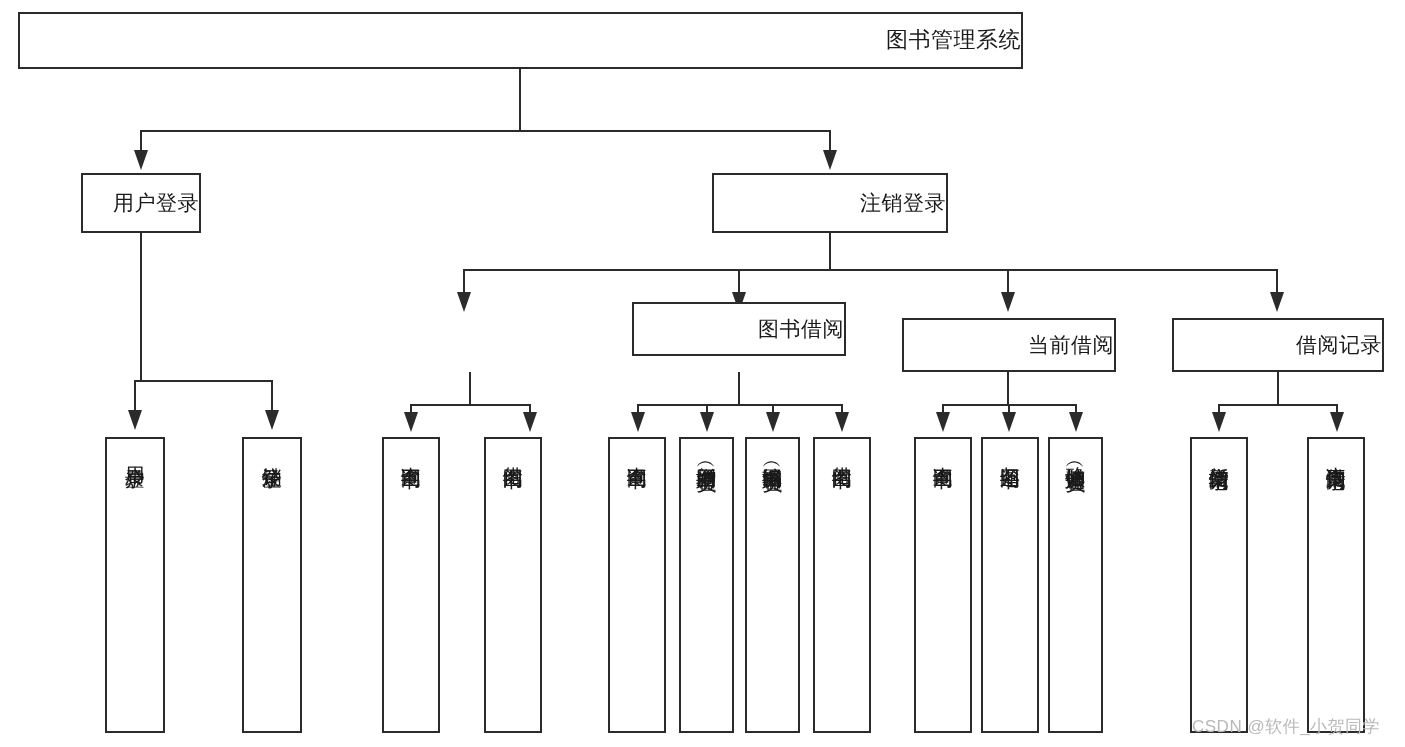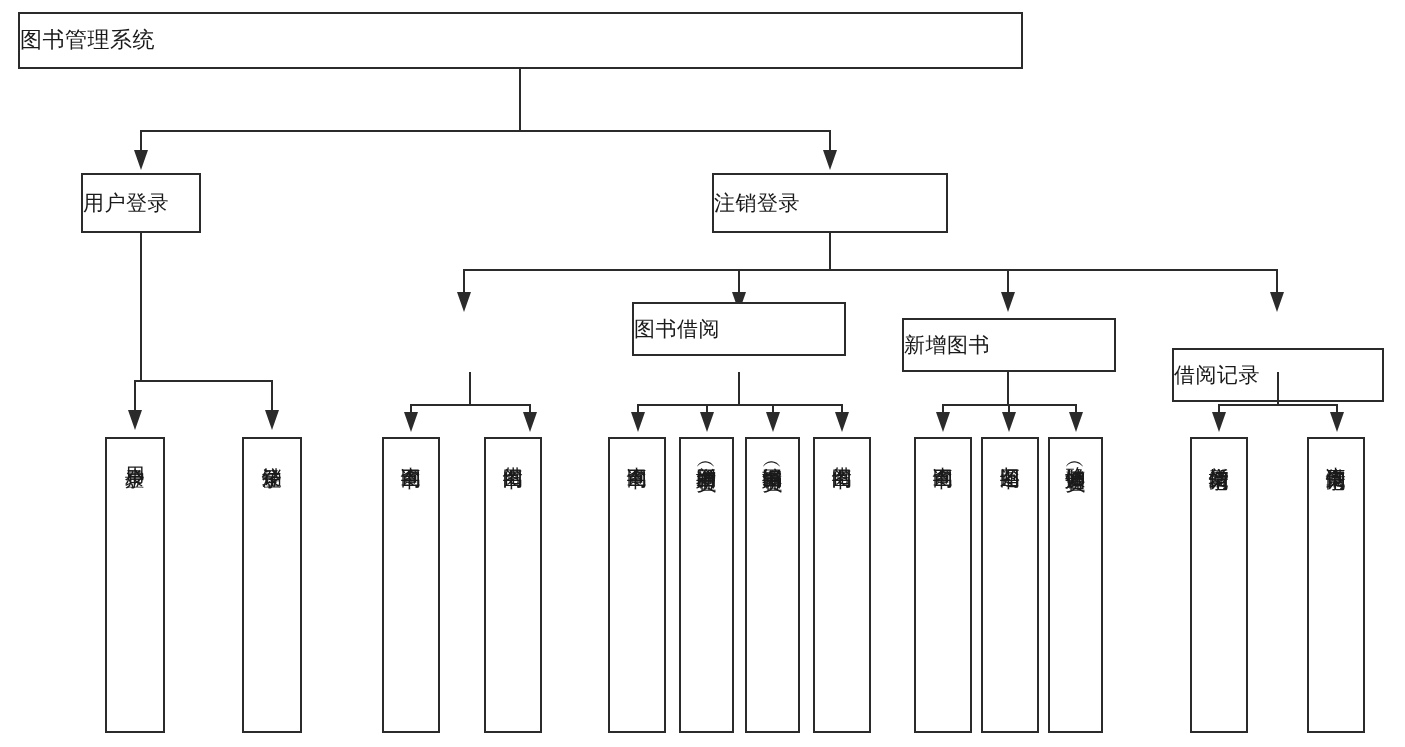--- a/index.html
+++ b/index.html
@@ -20,21 +20,21 @@
     overflow: hidden;
   }
   
   .node {
     position: absolute;
     box-sizing: border-box;
     background: #ffffff;
     border: 2px solid #2b2b2b;
     display: flex;
     align-items: center;
-    justify-content: flex-start;
+    justify-content: flex-end;
     overflow: hidden;
   }
   .node .label {
     font-size: 21px;
     line-height: 1.2;
     letter-spacing: 0.5px;
     color: #1a1a1a;
     white-space: nowrap;
     text-align: center;
   }
@@ -143,24 +143,24 @@
 
   <div class="vline" style="left:1276px; top:269px; width:2px; height:25px;"></div>
   <div class="arrow" style="left:1270px; top:292px;"></div>
 
 
   <div class="node" style="left:632px; top:302px; width:214px; height:54px;">
     <span class="label">图书借阅</span>
   </div>
 
   <div class="node" style="left:902px; top:318px; width:214px; height:54px;">
-    <span class="label">新增图书</span>
-  </div>
-
-  <div class="node" style="left:1172px; top:318px; width:212px; height:54px;margin-top:30px;">
+    <span class="label">当前借阅</span>
+  </div>
+
+  <div class="node" style="left:1172px; top:318px; width:212px; height:54px;">
     <span class="label">借阅记录</span>
   </div>
 
   <div class="vline" style="left:469px; top:372px; width:2px; height:34px;"></div>
   <div class="hline" style="left:410px; top:404px; width:121px; height:2px;"></div>
   <div class="vline" style="left:410px; top:404px; width:2px; height:12px;"></div>
   <div class="arrow" style="left:404px; top:412px;"></div>
   <div class="vline" style="left:529px; top:404px; width:2px; height:12px;"></div>
   <div class="arrow" style="left:523px; top:412px;"></div>
 
@@ -228,14 +228,15 @@
     <span class="label">确认归还（管理员）</span>
   </div>
 
   <div class="node vertical" style="left:1190px; top:437px; width:58px; height:296px;">
     <span class="label">新增借阅记录</span>
   </div>
   <div class="node vertical" style="left:1307px; top:437px; width:58px; height:296px;">
     <span class="label">查询借阅记录</span>
   </div>
 
+  <div id="watermark">CSDN @软件_小贺同学</div>
 
 </div>
 
 </body></html>

